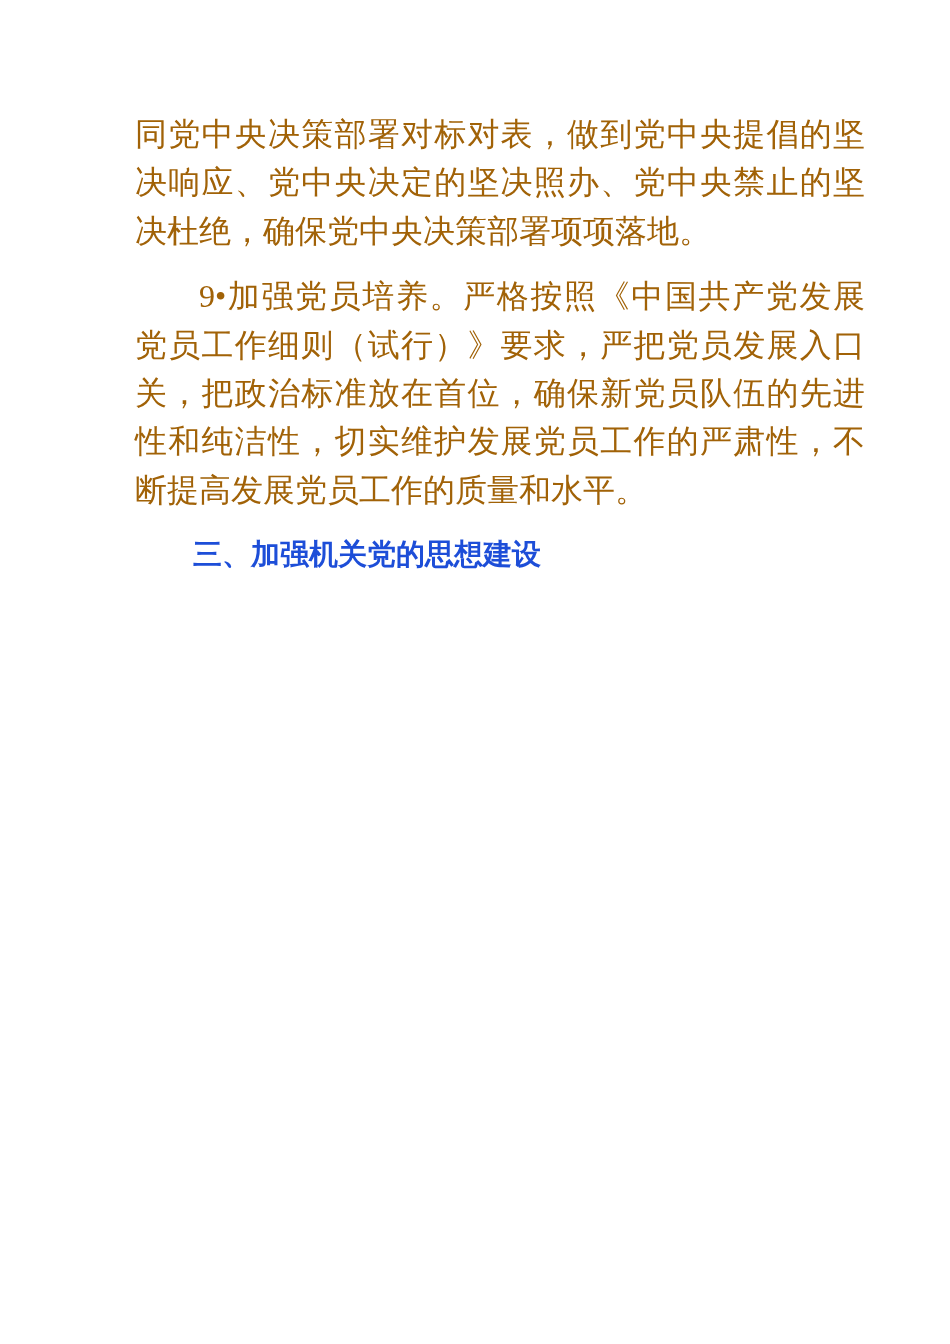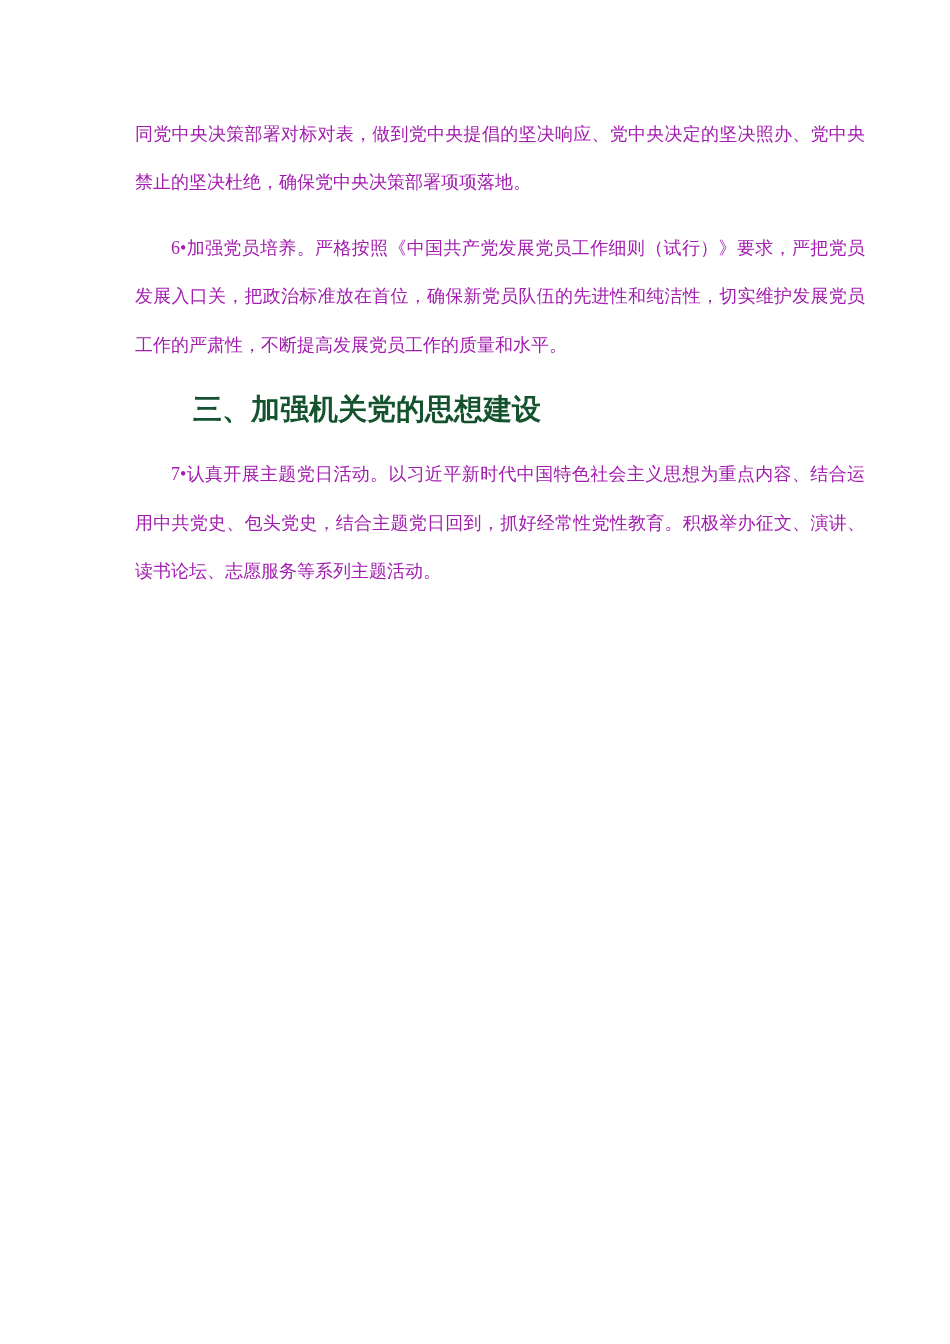--- a/index.html
+++ b/index.html
@@ -10,50 +10,49 @@
     overflow: hidden;
     font-family: "Liberation Serif", "DejaVu Serif", serif;
   }
   .page {
     width: 950px;
     height: 1344px;
     background: #ffffff;
     padding: 110px 85px 0 135px;
   }
   .para {
-    font-size: 18px;
+    font-size: 32px;
     line-height: 48.4px;
-    color: #a21caf;
+    color: #a16207;
     text-align: justify;
     text-justify: inter-character;
     text-indent: 2em;
     margin-top: 17px;
     font-weight: 400;
     word-break: break-all;
   }
   .para.continuation {
     text-indent: 0;
     margin-top: 0;
   }
   .heading {
     font-family: "Liberation Sans", "DejaVu Sans", sans-serif;
     font-size: 29px;
     line-height: 48.4px;
-    color: #14532d;
+    color: #1d4ed8;
     font-weight: 700;
     text-indent: 2em;
     margin-top: 16px;
   }
 </style>
 </head>
 <body>
 
 <div class="page">
   <p class="para continuation">同党中央决策部署对标对表，做到党中央提倡的坚决响应、党中央决定的坚决照办、党中央禁止的坚决杜绝，确保党中央决策部署项项落地。</p>
 
 
-  <p class="para">6•加强党员培养。严格按照《中国共产党发展党员工作细则（试行）》要求，严把党员发展入口关，把政治标准放在首位，确保新党员队伍的先进性和纯洁性，切实维护发展党员工作的严肃性，不断提高发展党员工作的质量和水平。</p>
+  <p class="para">9•加强党员培养。严格按照《中国共产党发展党员工作细则（试行）》要求，严把党员发展入口关，把政治标准放在首位，确保新党员队伍的先进性和纯洁性，切实维护发展党员工作的严肃性，不断提高发展党员工作的质量和水平。</p>
 
   <p class="heading">三、加强机关党的思想建设</p>
 
-  <p class="para">7•认真开展主题党日活动。以习近平新时代中国特色社会主义思想为重点内容、结合运用中共党史、包头党史，结合主题党日回到，抓好经常性党性教育。积极举办征文、演讲、读书论坛、志愿服务等系列主题活动。</p>
 
 </div>
 
 </body></html>

